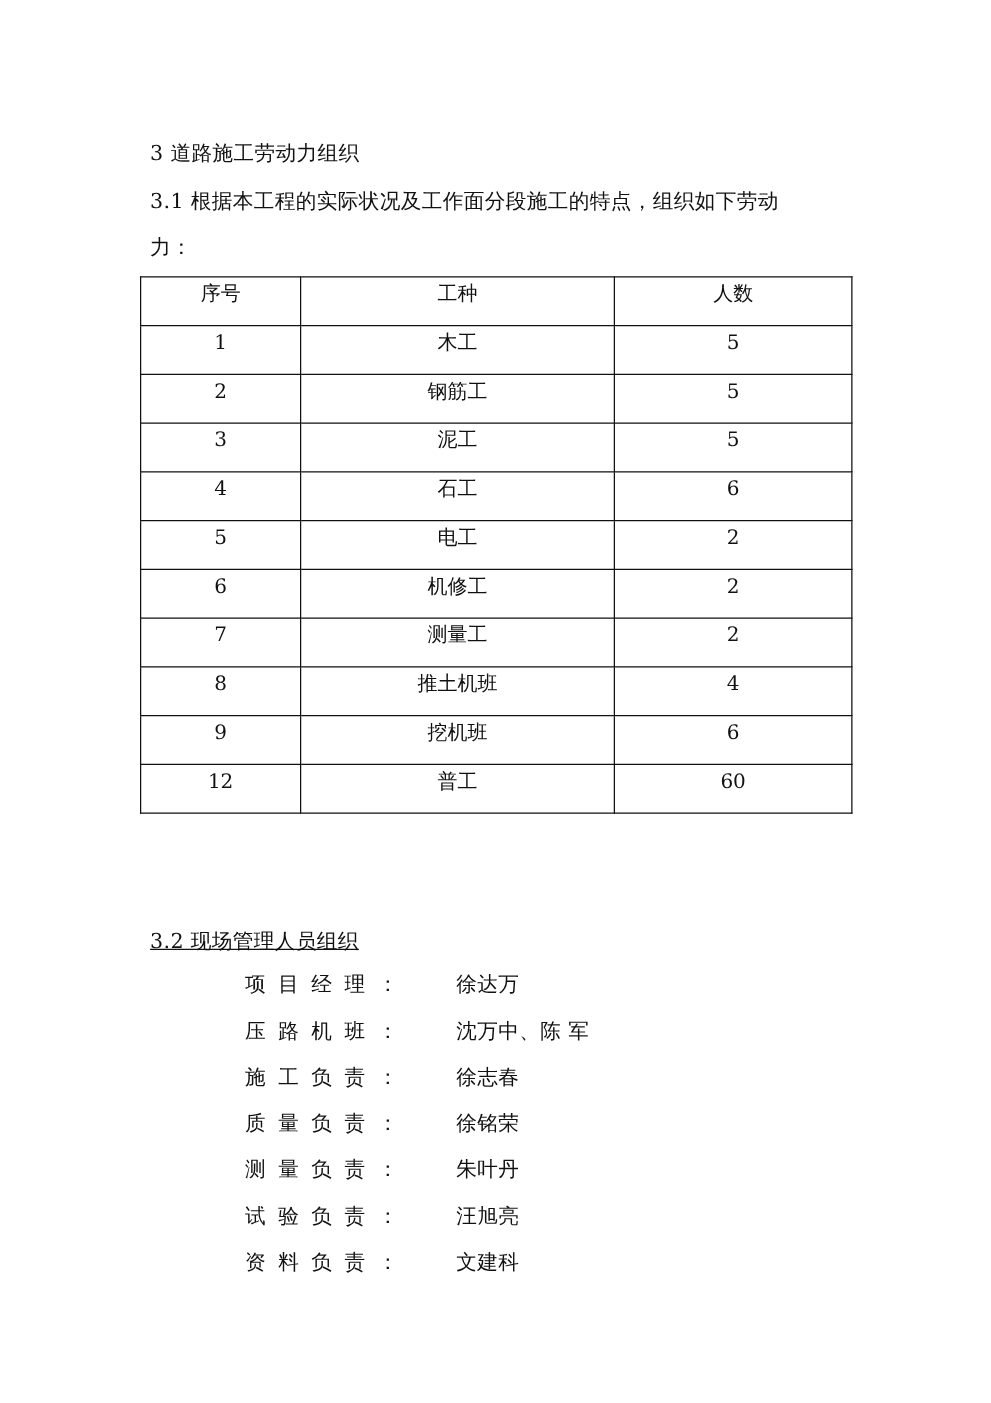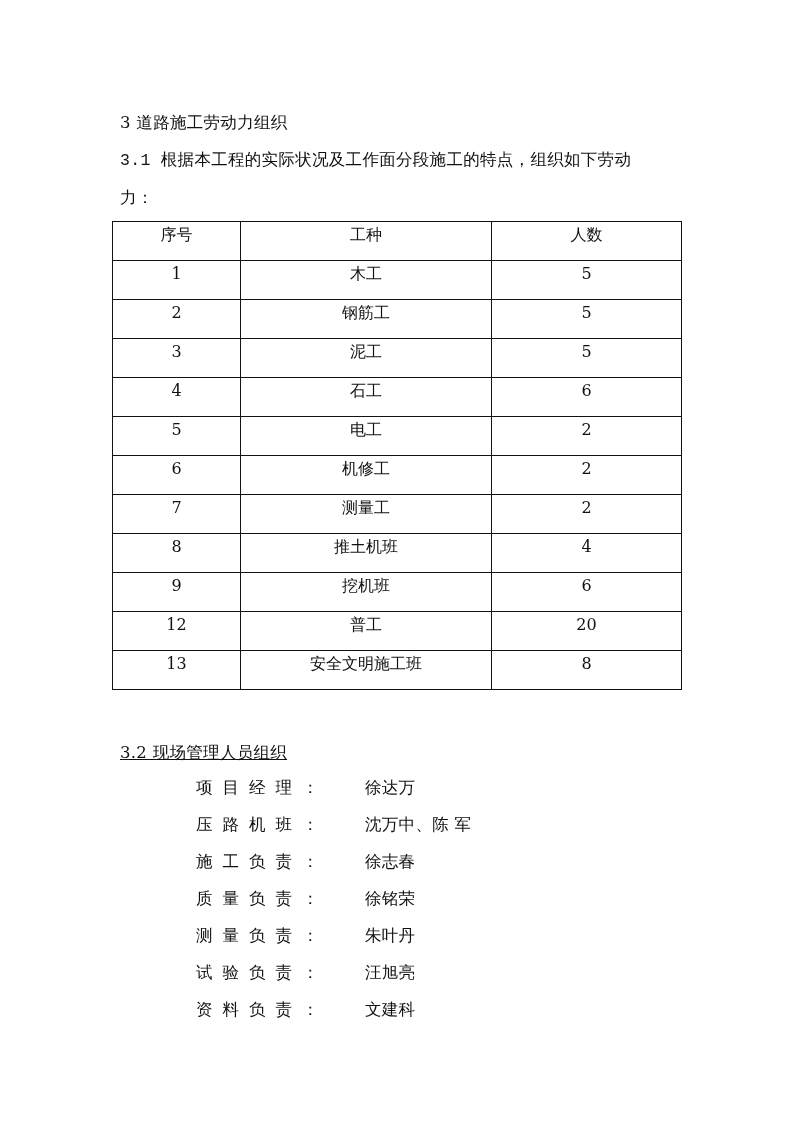--- a/index.html
+++ b/index.html
@@ -22,21 +22,21 @@
   }
   .line {
     position: absolute;
     left: 120px;
     font-size: 16.5px;
     line-height: 20px;
     white-space: nowrap;
     letter-spacing: 0.3px;
   }
   #heading { top: 97px; }
-  #para1 { top: 135px; font-family: Liberation Mono, monospace; }
+  #para1 { top: 135px; }
   #para1b { top: 172px; }
   .labor-table {
     position: absolute;
     left: 112px;
     top: 205px;
     width: 569px;
     border-collapse: collapse;
     table-layout: fixed;
   }
   .labor-table td, .labor-table th {
@@ -142,26 +142,21 @@
         <td>4</td>
       </tr>
       <tr>
         <td>9</td>
         <td>挖机班</td>
         <td>6</td>
       </tr>
       <tr>
         <td>12</td>
         <td>普工</td>
-        <td>20</td>
-      </tr>
-      <tr>
-        <td>13</td>
-        <td>安全文明施工班</td>
-        <td>8</td>
+        <td>60</td>
       </tr>
     </tbody>
   </table>
 
   <div class="line" id="section32">3.2 现场管理人员组织</div>
 
   <div class="staff">
     <div class="staff-row" style="top:0px;">
       <span class="staff-role">项目经理：</span>
       <span class="staff-name">徐达万</span>

